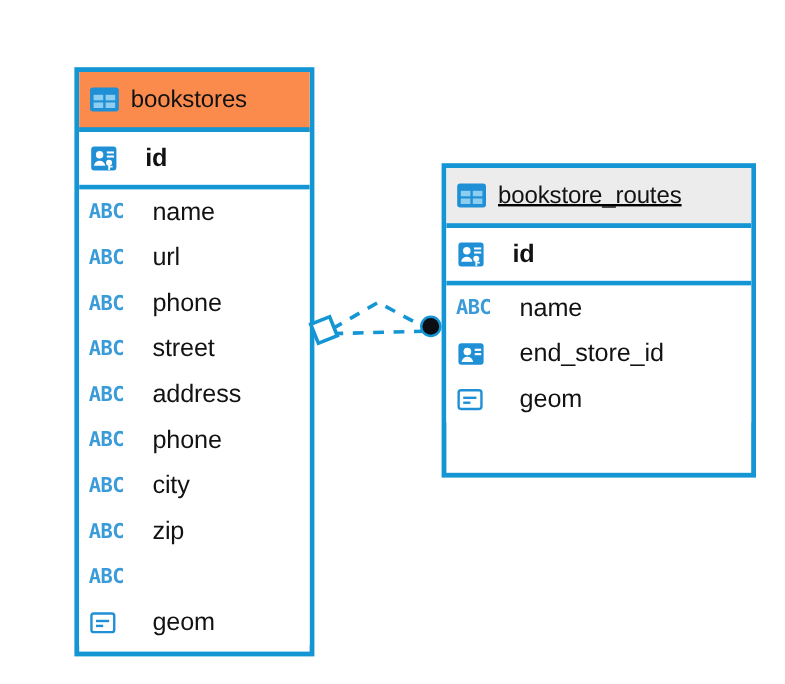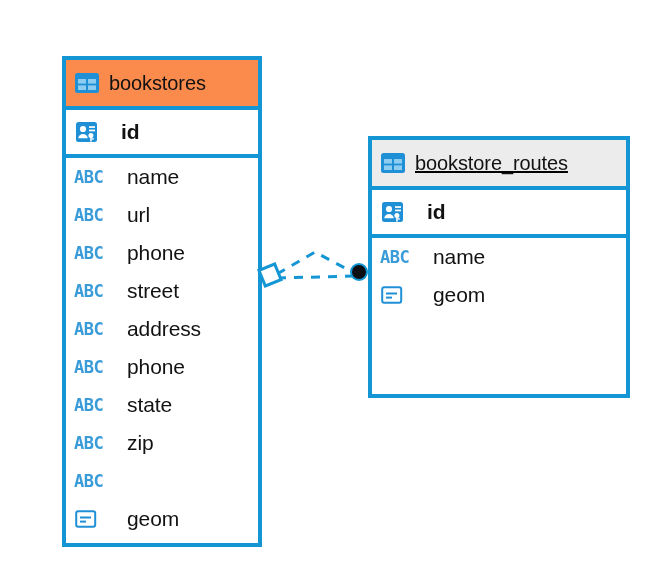--- a/index.html
+++ b/index.html
@@ -171,21 +171,21 @@
     <div class="field-row">
       <span class="abc-icon">ABC</span>
       <span class="field-label">address</span>
     </div>
     <div class="field-row">
       <span class="abc-icon">ABC</span>
       <span class="field-label">phone</span>
     </div>
     <div class="field-row">
       <span class="abc-icon">ABC</span>
-      <span class="field-label">state</span>
+      <span class="field-label">city</span>
     </div>
     <div class="field-row">
       <span class="abc-icon">ABC</span>
       <span class="field-label">zip</span>
     </div>
     <div class="field-row">
       <span class="abc-icon">ABC</span>
     </div>
     <div class="field-row">
       <span class="icon" style="width:32px">
@@ -229,20 +229,32 @@
       </span>
       <span class="field-label">id</span>
     </div>
 
     <div class="field-row">
       <span class="abc-icon">ABC</span>
       <span class="field-label">name</span>
     </div>
 
 
+    <div class="field-row">
+      <span class="icon" style="width:32px">
+        <svg width="26" height="26" viewBox="0 0 26 26">
+          <rect x="2" y="4" width="21" height="18" rx="2.5" fill="#2090d6"></rect>
+          <circle cx="9.5" cy="11" r="3.2" fill="#ffffff"></circle>
+          <path d="M4.6 19.6c0.6-3 2.7-4.4 4.9-4.4s4.3 1.4 4.9 4.4z" fill="#ffffff"></path>
+          <rect x="15.6" y="8.6" width="5.4" height="1.8" fill="#ffffff"></rect>
+          <rect x="15.6" y="12.2" width="5.4" height="1.8" fill="#ffffff"></rect>
+        </svg>
+      </span>
+      <span class="field-label">end_store_id</span>
+    </div>
 
     <div class="field-row">
       <span class="icon" style="width:32px">
         <svg width="24" height="24" viewBox="0 0 24 24">
           <rect x="2.2" y="4.2" width="19" height="15.6" rx="2" fill="#ffffff" stroke="#2090d6" stroke-width="2"></rect>
           <rect x="6" y="9.5" width="11" height="2" fill="#2090d6"></rect>
           <rect x="6" y="13.6" width="6" height="2" fill="#2090d6"></rect>
         </svg>
       </span>
       <span class="field-label">geom</span>

